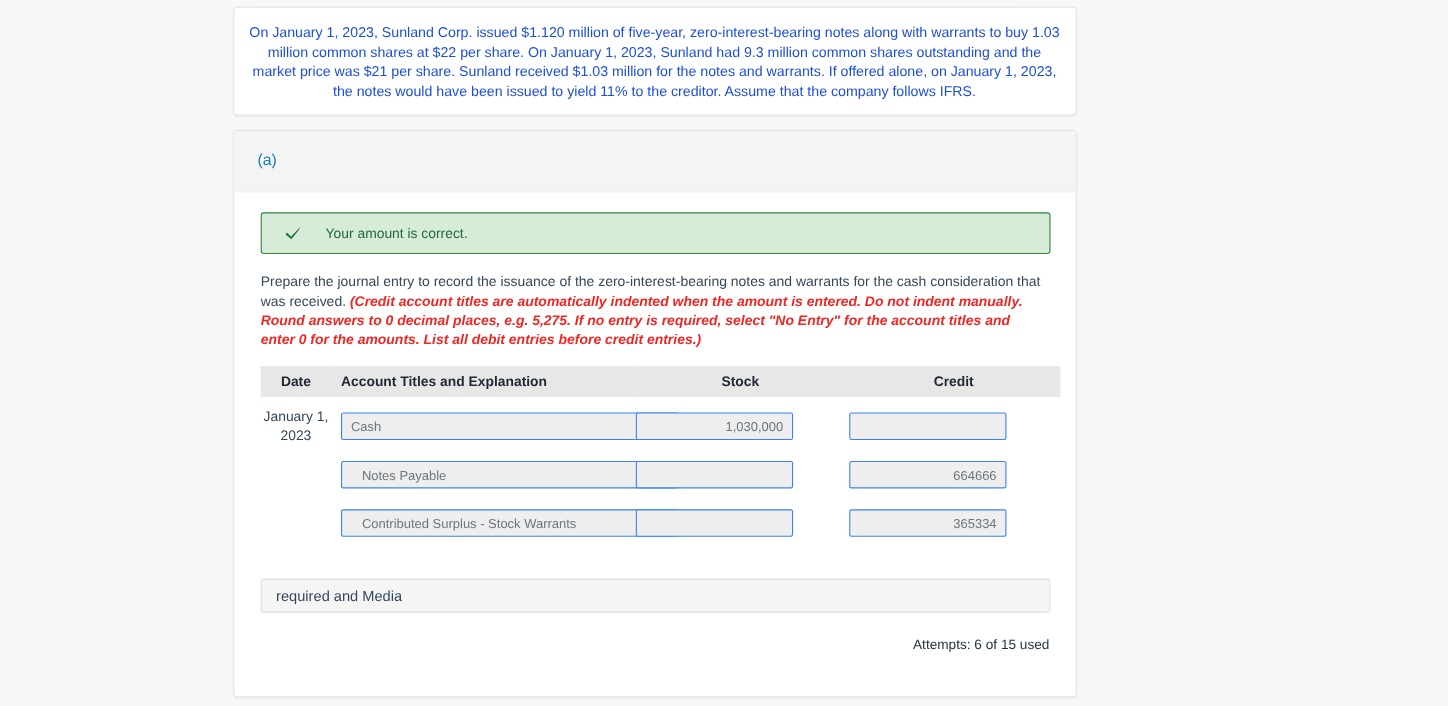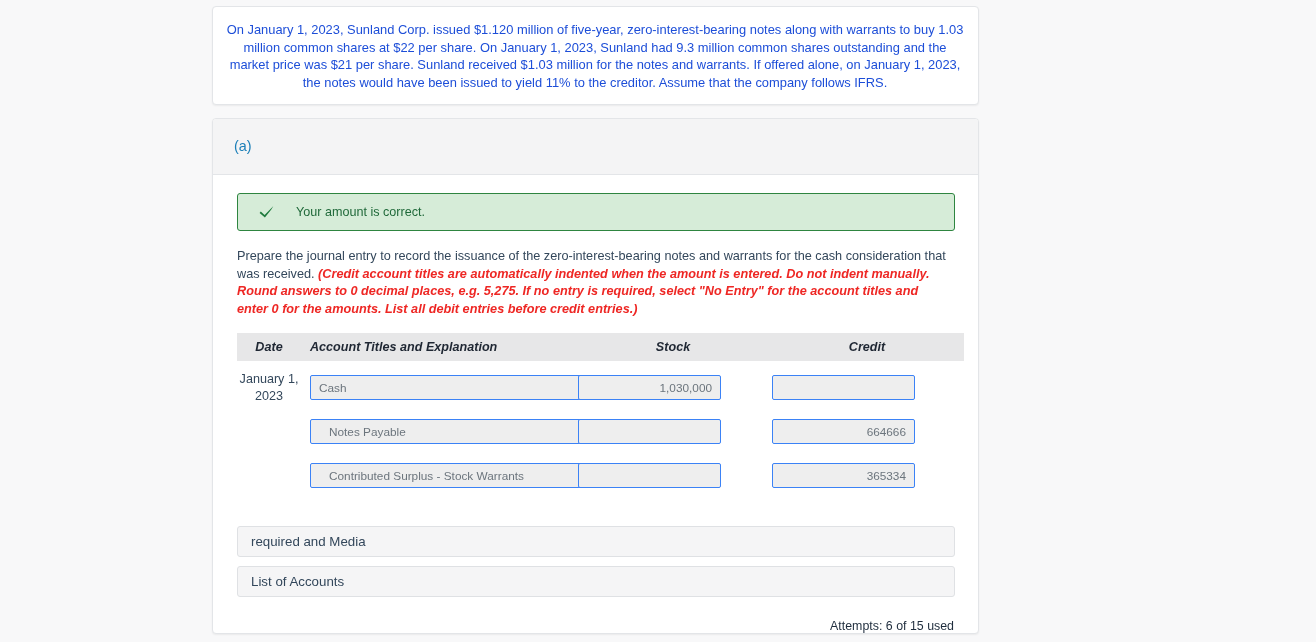--- a/index.html
+++ b/index.html
@@ -120,21 +120,20 @@
     table-layout: fixed;
   }
   .journal thead th {
     background: #e7e7e8;
     font-size: 12.6px;
     font-weight: bold;
     color: #1f2733;
     height: 28px;
     padding: 0;
     vertical-align: middle;
-    font-style: italic;
   }
   .th-date   { width: 64px;  text-align: center; }
   .th-acct   { width: 266px; text-align: left; padding-left: 9px !important; }
   .th-debit  { width: 194px; text-align: center; }
   .th-credit { width: 194px; text-align: center; }
 
   .journal tbody td {
     padding: 0;
     vertical-align: middle;
   }
@@ -298,23 +297,20 @@
             </td>
           </tr>
 
         </tbody>
       </table>
 
       <div class="panels">
         <div class="panel">
           <span class="panel-label">required and Media</span>
         </div>
-        <div class="panel">
-          <span class="panel-label">List of Accounts</span>
-        </div>
       </div>
 
       <div class="attempts">Attempts: 6 of 15 used</div>
 
     </div>
   </div>
 
 </div>
 
 </body></html>

